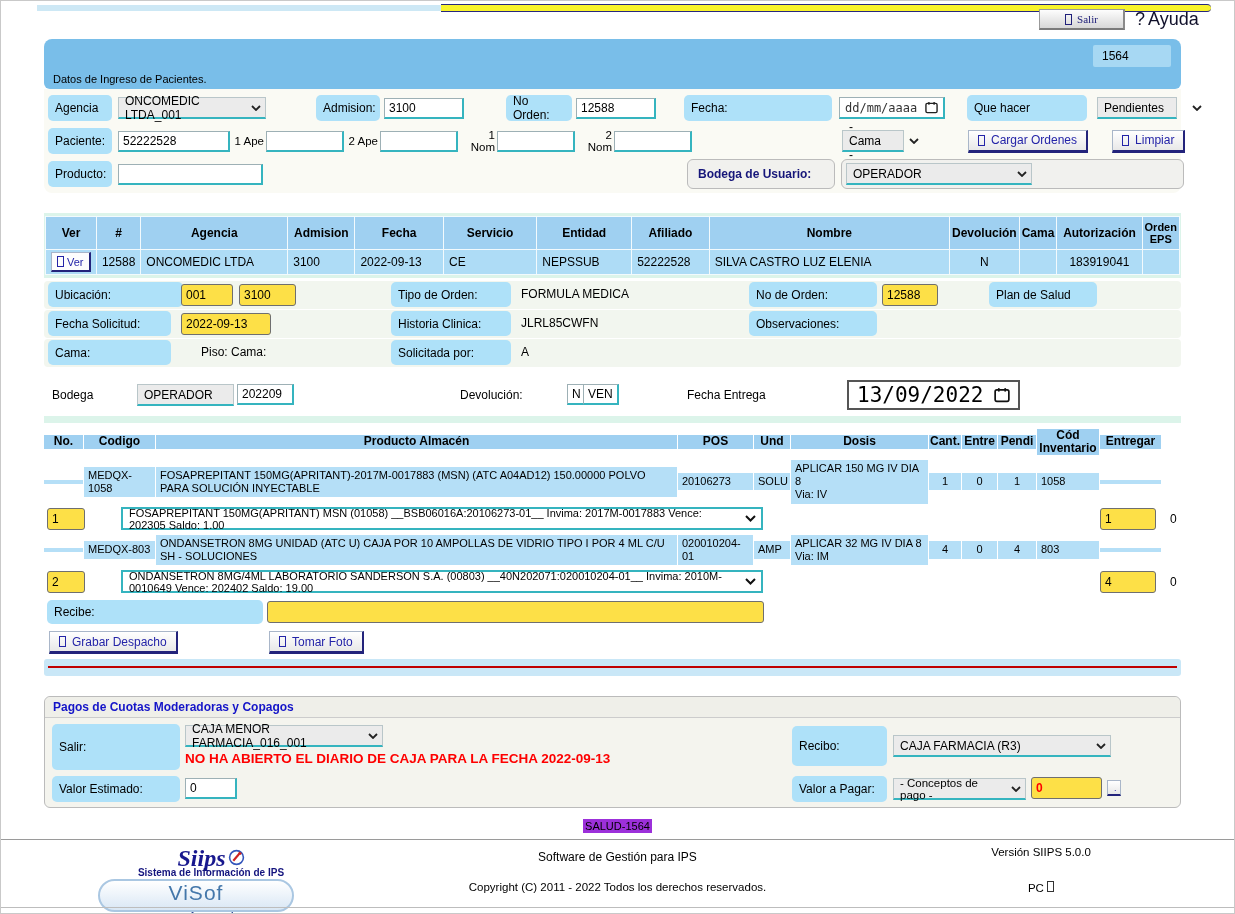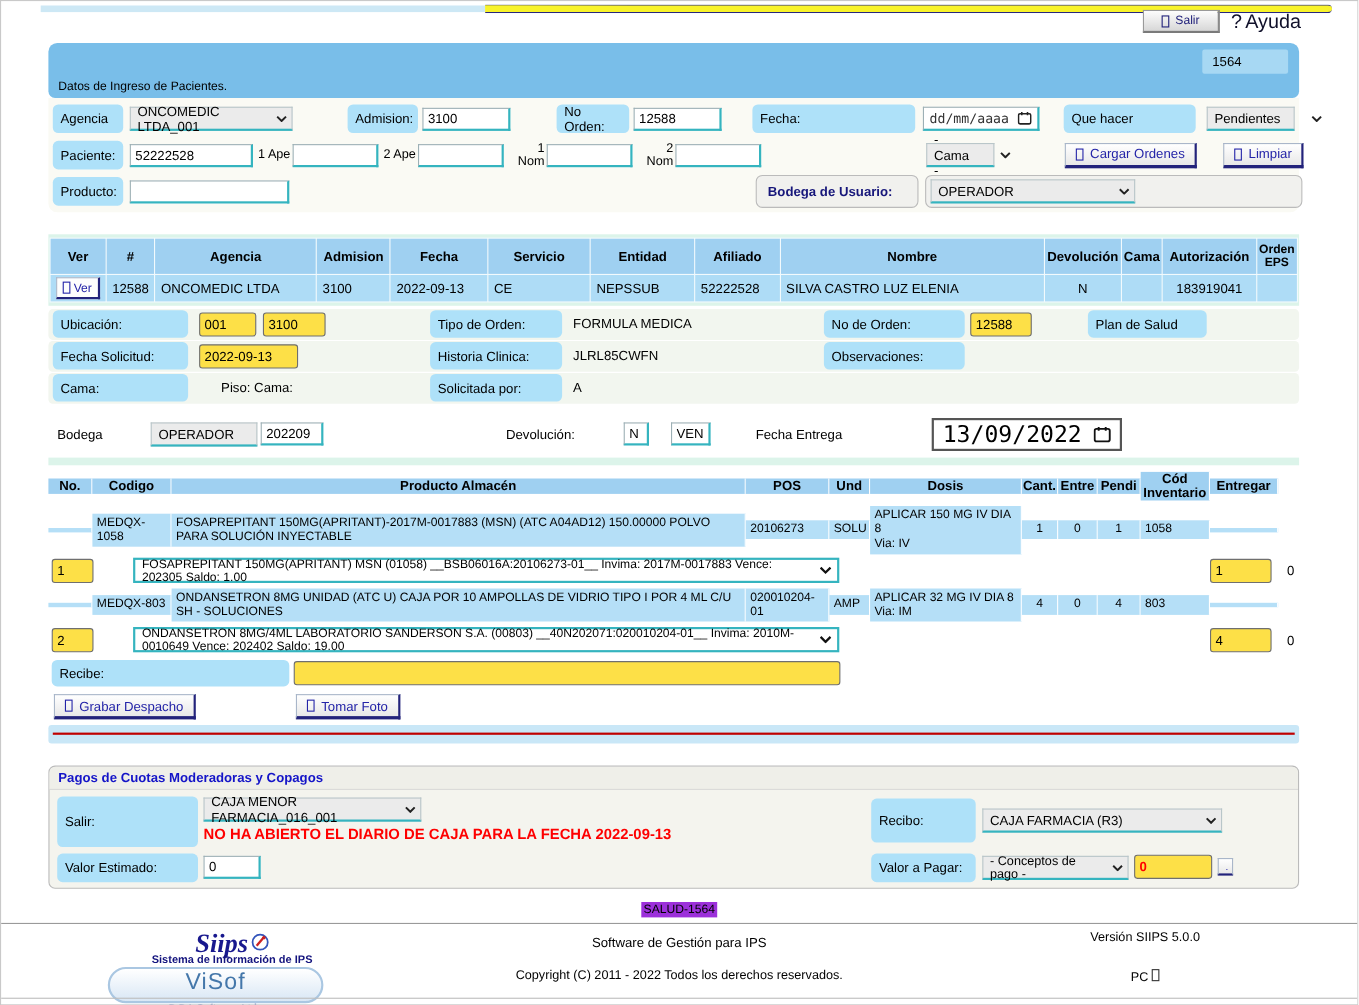--- a/index.html
+++ b/index.html
@@ -3,23 +3,23 @@
 <meta charset="utf-8">
 <style>
   html,body{margin:0;padding:0;background:#fff;}
   .page{position:relative;width:1233px;height:912px;border:1px solid #c9c9c9;background:#ffffff;
         font-family:"Liberation Sans",sans-serif;font-size:12px;color:#000;overflow:hidden;}
   
   .strip-blue{position:absolute;left:36px;top:4px;width:404px;height:6px;background:#cde8f5;}
   .strip-yellow{position:absolute;left:440px;top:3px;width:770px;height:8px;background:#f8f32b;
         border-top:1px solid #27277e;border-bottom:1px solid #27277e;border-radius:0 4px 4px 0;box-sizing:border-box;}
   .topbar{position:absolute;top:8px;left:1038px;display:flex;align-items:center;}
-  .salir{width:70px;height:21px;background:linear-gradient(#fdfdfd,#d7d7d7);border:1px solid #9a9a9a;
+  .salir{width:86px;height:21px;background:linear-gradient(#fdfdfd,#d7d7d7);border:1px solid #9a9a9a;
         border-right:2px solid #8a8a8a;border-bottom:2px solid #7a7a7a;color:#20207a;font-size:11px;
-        display:flex;align-items:center;justify-content:center;gap:5px;cursor:pointer;font-family:Liberation Sans, sans-serif;}
+        display:flex;align-items:center;justify-content:center;gap:5px;cursor:pointer;font-family:Liberation Serif, serif;}
   .ayuda{margin-left:10px;font-size:18px;color:#10102a;display:flex;align-items:center;gap:3px;cursor:pointer;}
   .tofu{display:inline-block;width:5px;height:9px;border:1px solid currentColor;}
   
   .band{position:absolute;left:43px;top:38px;width:1137px;height:50px;background:#79bee9;border-radius:8px 8px 6px 6px;}
   .band .title{position:absolute;left:9px;top:3px;font-size:20px;color:#f5360e;}
   .band .codebox{position:absolute;right:10px;top:6px;width:78px;height:22px;background:#a7d8f3;
         font-size:12px;line-height:22px;padding-left:9px;border-radius:2px;box-sizing:border-box;}
   .band .subtitle{position:absolute;left:9px;bottom:4px;font-size:11px;color:#000;}
   
   .filters{position:absolute;left:43px;top:88px;width:1137px;height:104px;background:#fafaf4;border-radius:0 0 8px 8px;}
@@ -292,21 +292,21 @@
           <td></td>
           <td style="text-align:center">183919041</td>
           <td></td>
         </tr>
       </tbody>
     </table>
   </div>
 
   <div class="details">
     <div class="drow">
-      <div class="chip" style="left:4px;width:123px">
+      <div class="chip" style="left:4px;width:135px">
           <span>Ubicación:</span>
         </div>
       <input class="din" style="left: 137px; width: 52px;" value="001">
       <input class="din" style="left: 195px; width: 57px;" value="3100">
       <div class="chip" style="left:347px;width:120px">
           <span>Tipo de Orden:</span>
         </div>
       <span class="dval" style="left:477px">FORMULA MEDICA</span>
       <div class="chip" style="left:705px;width:128px">
           <span>No de Orden:</span>
@@ -347,21 +347,21 @@
       <span>OPERADOR</span>
       <span class="chev">
           <svg width="10" height="6" viewBox="0 0 10 6">
             <path d="M1 1l4 4 4-4" fill="none" stroke="#222" stroke-width="1.8"></path>
           </svg>
         </span>
     </div>
     <input class="tin" style="position: absolute; left: 193px; top: 9px; width: 57px;" value="202209">
     <span class="plabel" style="left:416px">Devolución:</span>
     <input class="tin" style="position: absolute; left: 523px; top: 9px; width: 23px;" value="N">
-    <input class="tin" style="position: absolute; left: 566px; top: 9px; width: 36px;" value="VEN">
+    <input class="tin" style="position: absolute; left: 539px; top: 9px; width: 36px;" value="VEN">
     <span class="plabel" style="left:643px">Fecha Entrega</span>
     <div class="bigdate" style="left:803px;top:5px;width:173px;height:30px">
       <span>13/09/2022</span>
       <span class="chev">
           <svg width="16" height="16" viewBox="0 0 14 14">
             <rect x="1" y="2.5" width="12" height="10" rx="1.5" fill="none" stroke="#111" stroke-width="1.5"></rect>
             <line x1="4.2" y1="1" x2="4.2" y2="4" stroke="#111" stroke-width="1.5"></line>
             <line x1="9.8" y1="1" x2="9.8" y2="4" stroke="#111" stroke-width="1.5"></line>
           </svg>
         </span>

